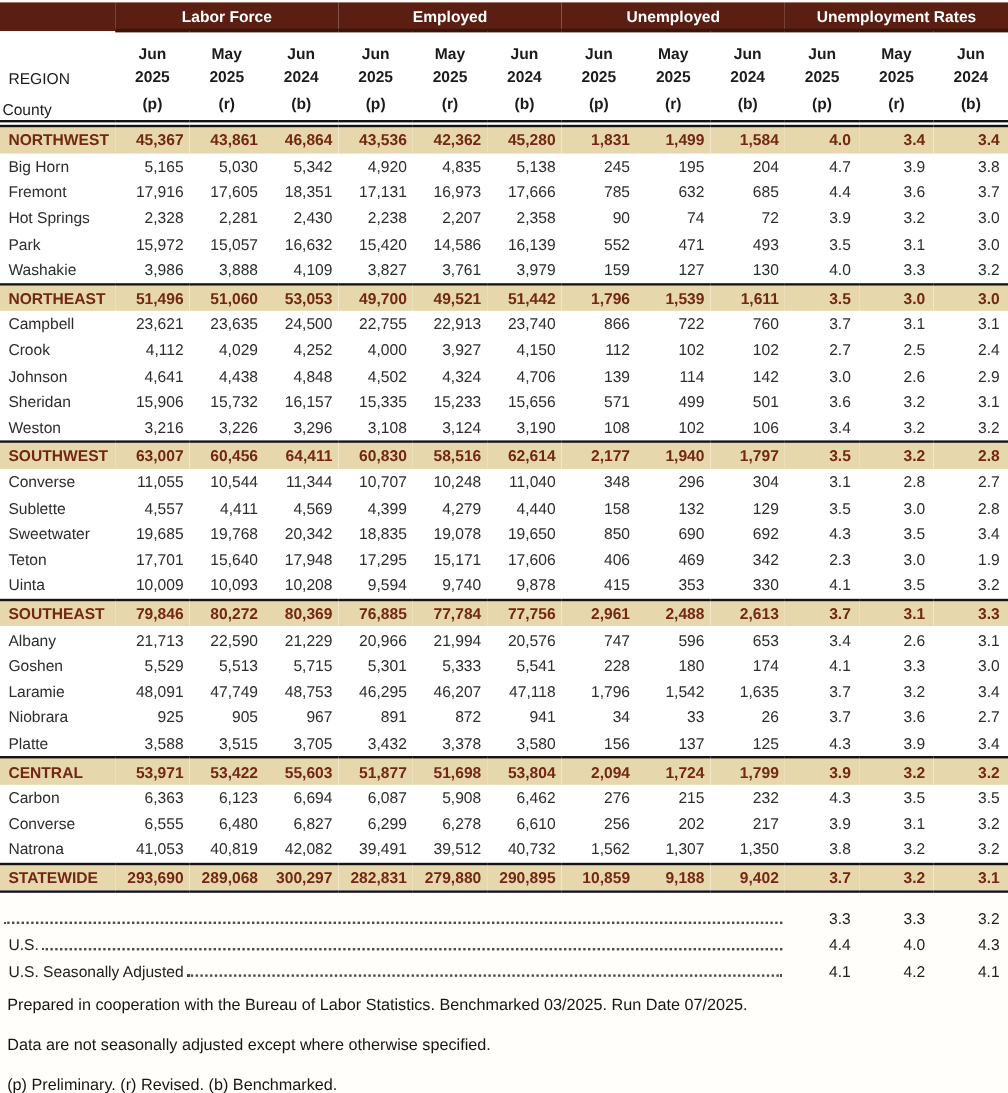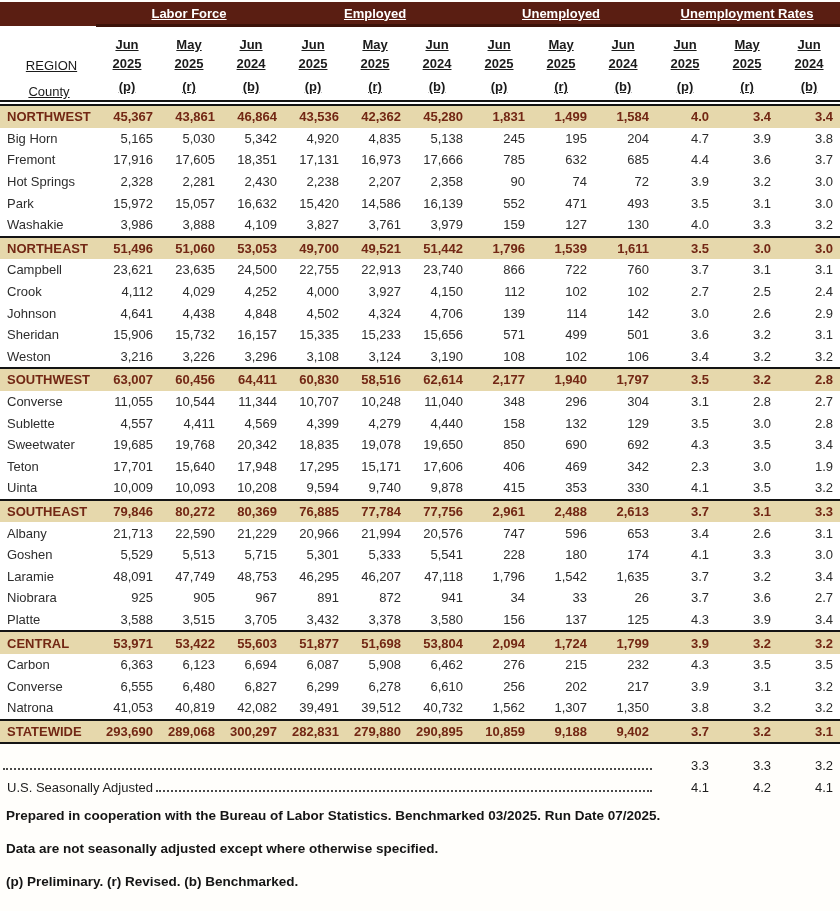--- a/index.html
+++ b/index.html
@@ -16,26 +16,26 @@
 
   
   .band th{
     background:var(--header-bg);color:#fff;font-weight:bold;font-size:13px;
     height:22px;padding:0;text-align:center;
   }
   .band th.group{border-bottom:3px solid var(--header-underline);}
   .band th.corner{border-bottom:none;}
 
   
-  thead th{font-weight:bold;color:#1b1b1b;font-size:13px;padding:0;text-align:center;background:#fff;text-decoration:underline;}
+  thead th{font-weight:bold;color:#1b1b1b;font-size:13px;padding:0;text-align:center;background:#fff;}
   tr.hdr-month th{height:25px;vertical-align:bottom;padding-bottom:1px;}
   tr.hdr-year th{height:20px;vertical-align:middle;}
   tr.hdr-note th{height:27px;vertical-align:middle;border-bottom:6px double #141414;}
   th.region-county-cell{
-    text-align:center;font-weight:normal;vertical-align:top;
+    text-align:left;font-weight:normal;vertical-align:top;
     border-bottom:6px double #141414;
   }
   .rc-region{margin:25px 0 0 7px;font-size:13px;}
   .rc-county{margin:11px 0 0 2px;font-size:13px;}
 
   
   tbody td{
     height:21.6px;padding:0 5px 0 0;font-size:13px;text-align:right;
     white-space:nowrap;overflow:hidden;
   }
@@ -50,21 +50,21 @@
 
   
   .leaders{margin-top:9px;}
   .leader-row{display:flex;align-items:flex-end;height:22px;}
   .leader-label{padding-left:7px;font-size:13px;color:#1e1e1e;white-space:nowrap;line-height:18px;}
   .leader-dots{flex:1;border-bottom:2px dotted #4a4a4a;margin:0 2px 5px 3px;}
   .leader-rates{display:flex;width:186px;flex:0 0 186px;}
   .leader-rates .rate{width:62px;text-align:right;padding-right:7px;box-sizing:border-box;font-size:13px;color:#1e1e1e;line-height:18px;}
 
   
-  .notes{padding:10px 6px 0 6px;font-weight:bold;}
+  .notes{padding:10px 6px 0 6px;}
   .notes p{margin:0 0 16px 0;font-size:13.5px;color:#151515;line-height:17px;}
 </style>
 </head>
 <body>
 
 <div class="page">
 
   <table>
     <colgroup>
       <col class="c-label">
@@ -578,20 +578,29 @@
   <div class="leaders">
     <div class="leader-row">
       <span class="leader-dots"></span>
       <span class="leader-rates">
         <span class="rate">3.3</span>
         <span class="rate">3.3</span>
         <span class="rate">3.2</span>
       </span>
     </div>
     <div class="leader-row">
+      <span class="leader-label">U.S.</span>
+      <span class="leader-dots"></span>
+      <span class="leader-rates">
+        <span class="rate">4.4</span>
+        <span class="rate">4.0</span>
+        <span class="rate">4.3</span>
+      </span>
+    </div>
+    <div class="leader-row">
       <span class="leader-label">U.S. Seasonally Adjusted</span>
       <span class="leader-dots"></span>
       <span class="leader-rates">
         <span class="rate">4.1</span>
         <span class="rate">4.2</span>
         <span class="rate">4.1</span>
       </span>
     </div>
   </div>
 

